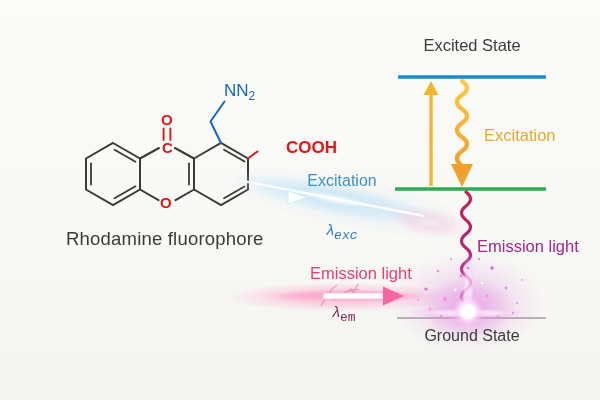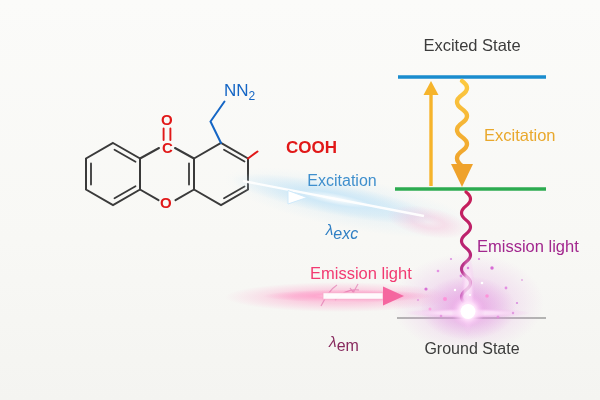--- a/index.html
+++ b/index.html
@@ -11,28 +11,28 @@
   .stage svg{position:absolute;left:0;top:0;}
   .lbl{position:absolute;white-space:nowrap;}
   .center{text-align:center;white-space:normal;}
   .atom{position:absolute;font-size:15px;font-weight:700;line-height:1;}
   .red{color:#e11818;}
   .blue{color:#1566c5;}
   #rhodamine-label{left:66px;top:228px;font-size:18.5px;color:#3b3b3b;letter-spacing:.2px;}
   #excitation-light-label{left:292px;top:172px;width:100px;color:#3f8fcd;font-size:16px;line-height:1.18;}
   #excitation-light-label span{display:block;}
   #lambda-exc{left:312px;top:221px;width:60px;color:#2f7fc4;font-size:15.5px;font-style:italic;}
-  #lambda-exc sub,#lambda-em sub{font-size:16px;}
+  #lambda-exc sub,#lambda-em sub{font-size:13px;font-family:Liberation Mono, monospace;}
   #emission-center-label{left:310px;top:264px;color:#f23a72;font-size:16.5px;font-weight:500;}
-  #lambda-em{left:322px;top:303px;width:44px;color:#882a5e;font-size:15.5px;margin-top:30px;}
+  #lambda-em{left:322px;top:303px;width:44px;color:#882a5e;font-size:15.5px;}
   #lambda-em .lam, #lambda-exc .lam{font-style:italic;}
   #excited-state-label{left:398px;top:36px;width:148px;color:#3c3c3c;font-size:16.5px;}
   #excitation-label{left:484px;top:126px;color:#e9a82c;font-size:16.5px;}
   #emission-right-label{left:477px;top:237px;color:#a2278e;font-size:16.5px;}
-  #ground-state-label{left:398px;top:340px;width:148px;color:#3c3c3c;font-size:16px;}
+  #ground-state-label{left:398px;top:327px;width:148px;color:#3c3c3c;font-size:16px;}
   #group-azide{left:224px;top:81px;font-size:17px;font-weight:400;}
   #group-azide sub{font-size:12px;}
   #group-cooh{left:255px;top:138px;font-size:17px;font-weight:600;margin-left:31px;}
   #atom-o-top{left:161px;top:112px;}
   #atom-c-carbonyl{left:162px;top:140px;}
   #atom-o-bottom{left:160px;top:195px;}
 </style>
 </head>
 <body>
 
@@ -144,20 +144,21 @@
       </g>
     </g>
   </svg>
 
   <div class="atom red" id="atom-o-top">O</div>
   <div class="atom red" id="atom-c-carbonyl">C</div>
   <div class="atom red" id="atom-o-bottom">O</div>
   <div class="lbl blue" id="group-azide"><span>NN</span><sub>2</sub></div>
   <div class="lbl red" id="group-cooh">COOH</div>
 
+  <div class="lbl" id="rhodamine-label">Rhodamine fluorophore</div>
 
   <div class="lbl center" id="excitation-light-label">
     <span>Excitation</span>
   </div>
   <div class="lbl center" id="lambda-exc"><span class="lam">λ</span><sub>exc</sub></div>
 
   <div class="lbl" id="emission-center-label">Emission light</div>
   <div class="lbl center" id="lambda-em"><span class="lam">λ</span><sub>em</sub></div>
 
   <div class="lbl center" id="excited-state-label">Excited State</div>

